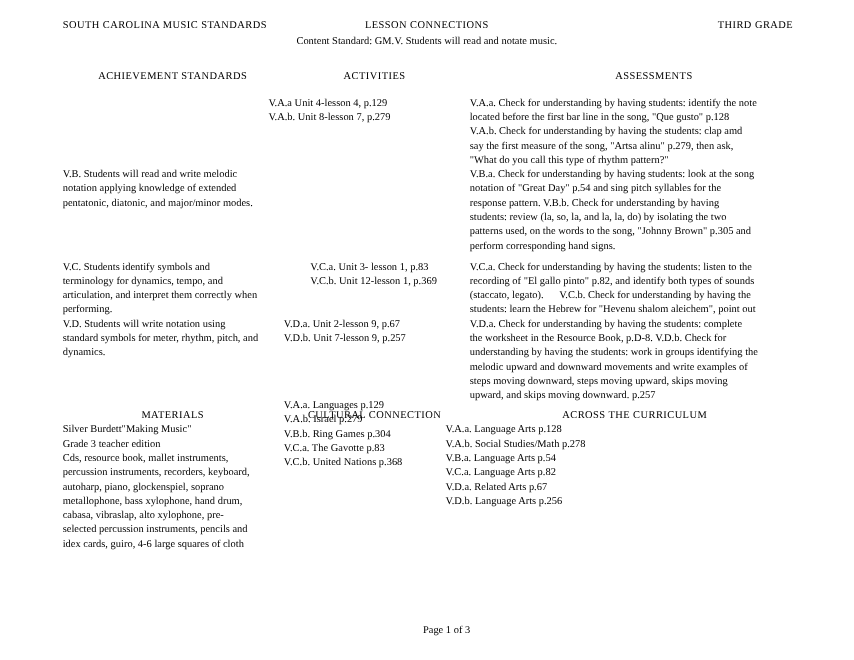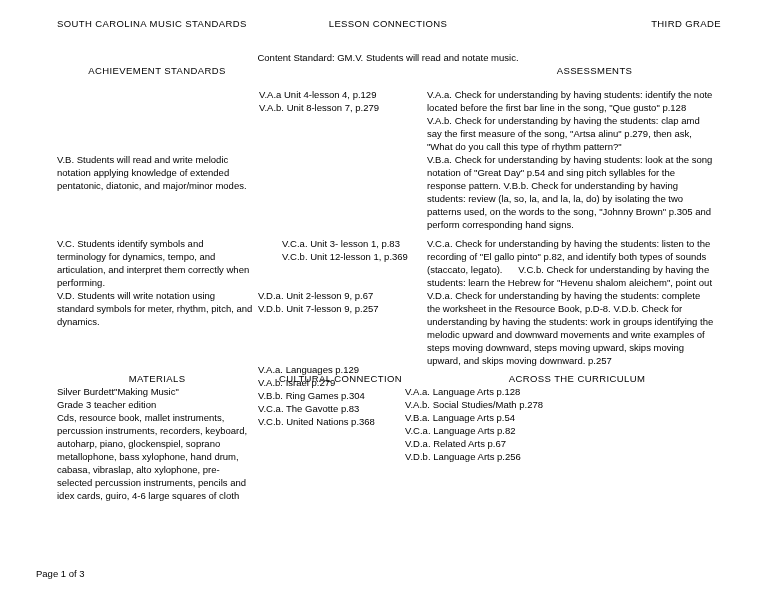--- a/index.html
+++ b/index.html
@@ -2,78 +2,79 @@
 <html><head>
 <meta charset="utf-8">
 <style>
   html, body { margin: 0; padding: 0; background: #ffffff; }
   .page {
     position: relative;
     width: 776px;
     height: 600px;
     background: #ffffff;
     color: #000000;
-    font-family: Liberation Sans, sans-serif;
+    font-family: Liberation Serif, serif;
     font-size: 9.5px;
     overflow: hidden;
   }
   .abs { position: absolute; white-space: pre; line-height: 13px; }
   .caps { letter-spacing: 0.4px; }
 
   
   #hdr-left   { left: 57px;  top: 17px; }
   #hdr-center { left: 0; right: 0; top: 17px; text-align: center; }
   #hdr-right  { right: 55px; top: 17px; }
-  #content-standard { left: 0; right: 0; top: 51px; text-align: center; }
+  #content-standard { left: 0; right: 0; top: 32px; text-align: center; }
 
   
   #h-standards  { left: 57px;  top: 64px; width: 200px; text-align: center; }
   #h-activities { left: 258px; top: 64px; width: 165px; text-align: center; }
   #h-assess     { left: 427px; top: 64px; width: 335px; text-align: center; }
 
   
   #std-1 { left: 57px; top: 88px;  width: 205px; }
   #std-2 { left: 57px; top: 153px; width: 205px; }
   #std-3 { left: 57px; top: 237px; width: 205px; }
 
   
-  #act-1 { left: 259px; top: 88px;  width: 168px; }
+  #act-1 { left: 244px; top: 88px;  width: 168px; }
   #act-2 { left: 258px; top: 153px; width: 168px; }
   #act-3 { left: 258px; top: 237px; width: 168px; margin-left: 24px; }
   #act-4 { left: 258px; top: 289px; width: 168px; }
 
   
   #asm-1 { left: 427px; top: 88px;  width: 340px; }
   #asm-2 { left: 427px; top: 153px; width: 340px; }
   #asm-3 { left: 427px; top: 237px; width: 340px; }
 
   
   #h-materials  { left: 57px;  top: 372px; width: 200px; text-align: center; }
   #h-cultural   { left: 258px; top: 372px; width: 165px; text-align: center; }
   #h-curriculum { left: 427px; top: 372px; width: 300px; text-align: center; }
 
   
   #materials-list  { left: 57px;  top: 385px; width: 205px; }
   #cultural-list   { left: 258px; top: 363px; width: 168px; }
   #curriculum-list { left: 405px; top: 385px; width: 300px; }
 
   
-  #footer { left: 0; right: 0; top: 567px; text-align: left; padding-left: 36px; }
+  #footer { left: 0; right: 0; top: 567px; text-align: center; padding-left: 36px; }
 </style>
 </head>
 <body>
 
 <div class="page">
 
   <div id="hdr-left" class="abs caps">SOUTH CAROLINA MUSIC STANDARDS</div>
   <div id="hdr-center" class="abs caps">LESSON CONNECTIONS</div>
   <div id="hdr-right" class="abs caps">THIRD GRADE</div>
   <div id="content-standard" class="abs">Content Standard: GM.V. Students will read and notate music.</div>
 
   <div id="h-standards" class="abs caps">ACHIEVEMENT STANDARDS</div>
+  <div id="h-activities" class="abs caps">ACTIVITIES</div>
   <div id="h-assess" class="abs caps">ASSESSMENTS</div>
 
   <div id="std-2" class="abs">V.B. Students will read and write melodic
 notation applying knowledge of extended
 pentatonic, diatonic, and major/minor modes.</div>
   <div id="std-3" class="abs">V.C. Students identify symbols and
 terminology for dynamics, tempo, and
 articulation, and interpret them correctly when
 performing.
 V.D. Students will write notation using

